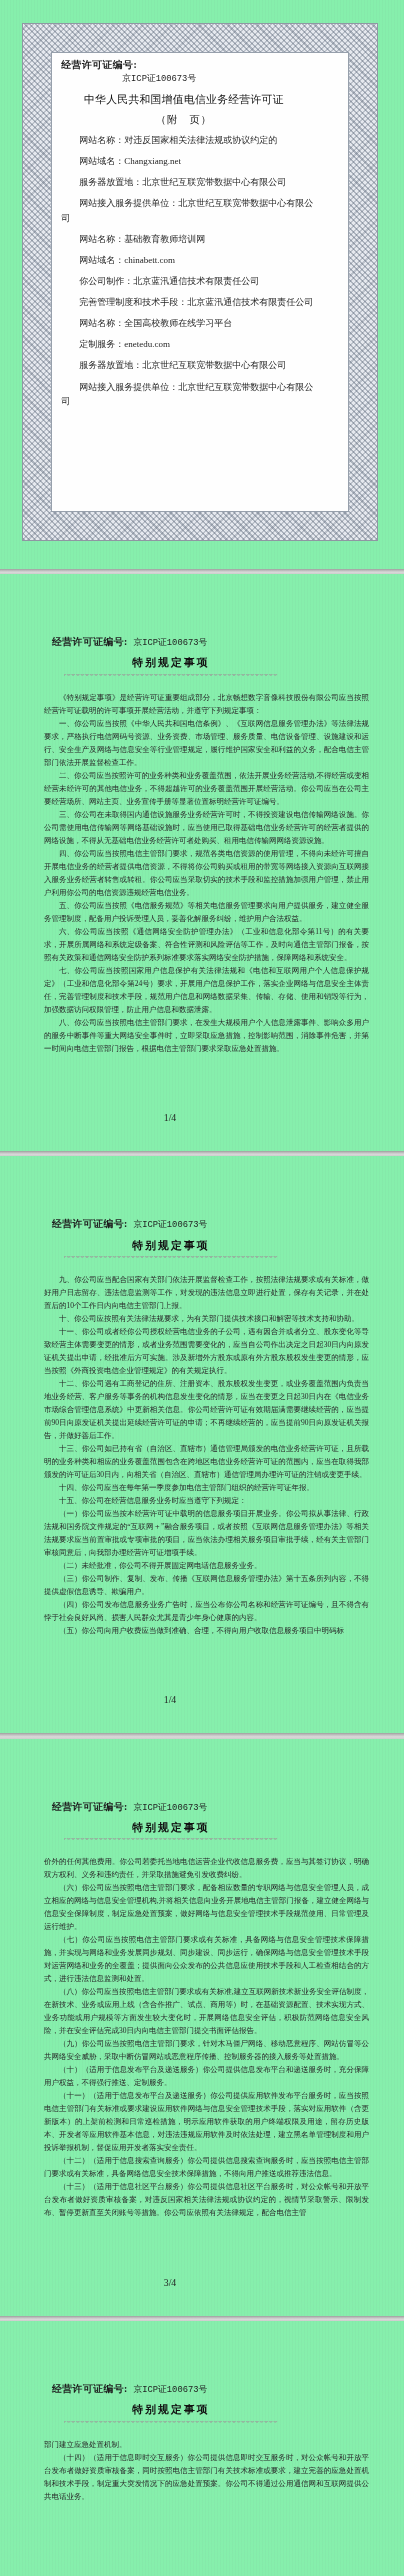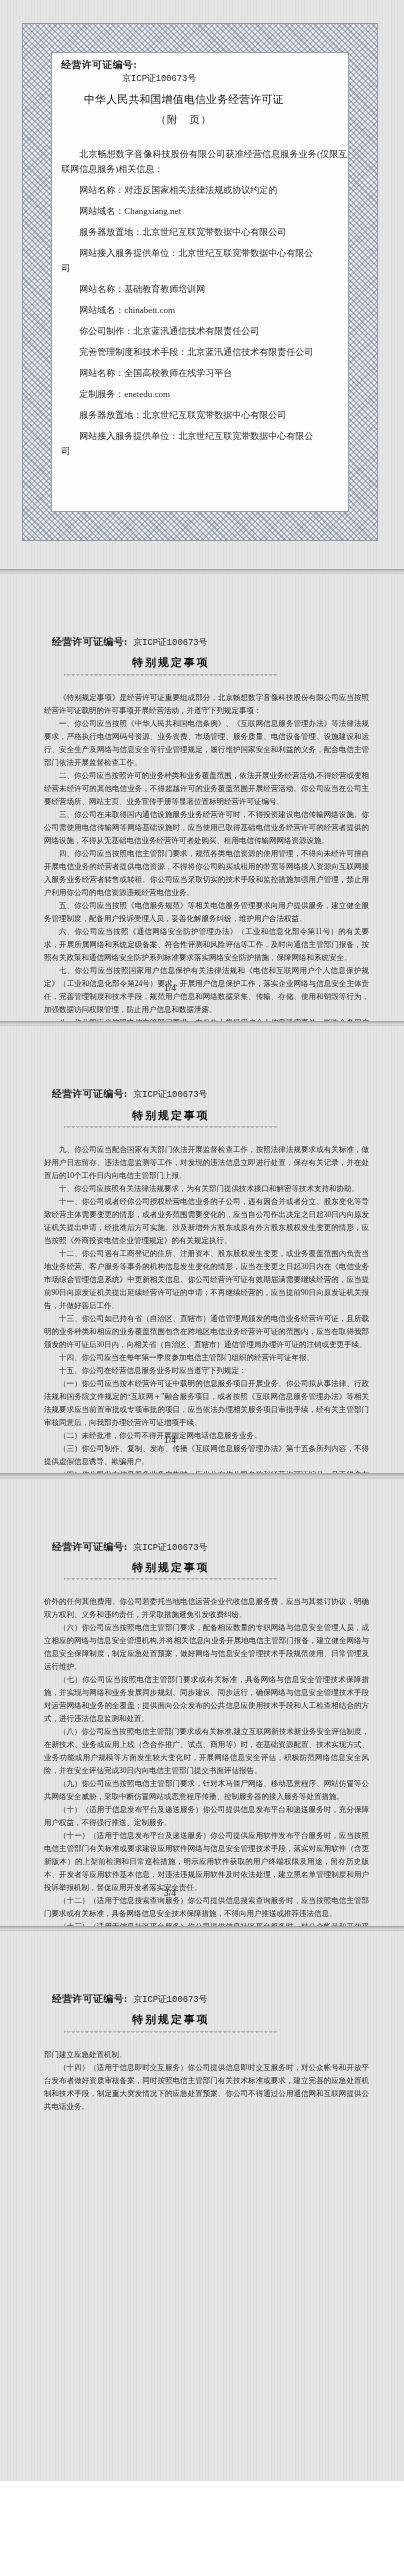--- a/index.html
+++ b/index.html
@@ -6,31 +6,31 @@
   body{
     width:405px;
     background:#ffffff;
     font-family:"Liberation Serif","DejaVu Serif",serif;
     color:#262626;
     -webkit-font-smoothing:antialiased;
   }
   .doc{width:405px;}
   .page{
     position:relative;
-    background:#e5e5e5;
+    background:#86efac;
     overflow:hidden;
   }
   .page::before{
     content:"";
     position:absolute;inset:0;
     background:repeating-linear-gradient(90deg,rgba(110,115,122,0.045) 0 0.5px,transparent 0.5px 1.5px);
     pointer-events:none;
   }
   .p-cover{height:569px;}
-  .p-std{height:447px;}
+  .p-std{height:577px;}
   .p-last{height:550px;}
   .divider{
     height:5.2px;
     background:linear-gradient(180deg,#b3b3b3,#d9d9d9 55%,#cccccc);
     border-top:0.5px solid #a8a8a8;
     box-sizing:border-box;
   }
 
   
   .cert-frame{
@@ -135,21 +135,20 @@
 
   <section class="page p-cover">
     <div class="cert-frame">
       <div class="cert-inner">
         <div>
           <span class="cert-no-label">经营许可证编号:</span>
           <div class="cert-no-value">京ICP证100673号</div>
         </div>
         <h1 class="cert-title">中华人民共和国增值电信业务经营许可证</h1>
         <div class="cert-sub">（附　页）</div>
-        <p class="cover-intro">北京畅想数字音像科技股份有限公司获准经营信息服务业务(仅限互联网信息服务)相关信息：</p>
         <p class="entry">网站名称：对违反国家相关法律法规或协议约定的</p>
         <p class="entry">网站域名：Changxiang.net</p>
         <p class="entry">服务器放置地：北京世纪互联宽带数据中心有限公司</p>
         <p class="entry">网站接入服务提供单位：北京世纪互联宽带数据中心有限公司</p>
         <p class="entry">网站名称：基础教育教师培训网</p>
         <p class="entry">网站域名：chinabett.com</p>
         <p class="entry">你公司制作：北京蓝汛通信技术有限责任公司</p>
         <p class="entry">完善管理制度和技术手段：北京蓝汛通信技术有限责任公司</p>
         <p class="entry">网站名称：全国高校教师在线学习平台</p>
         <p class="entry">定制服务：enetedu.com</p>

